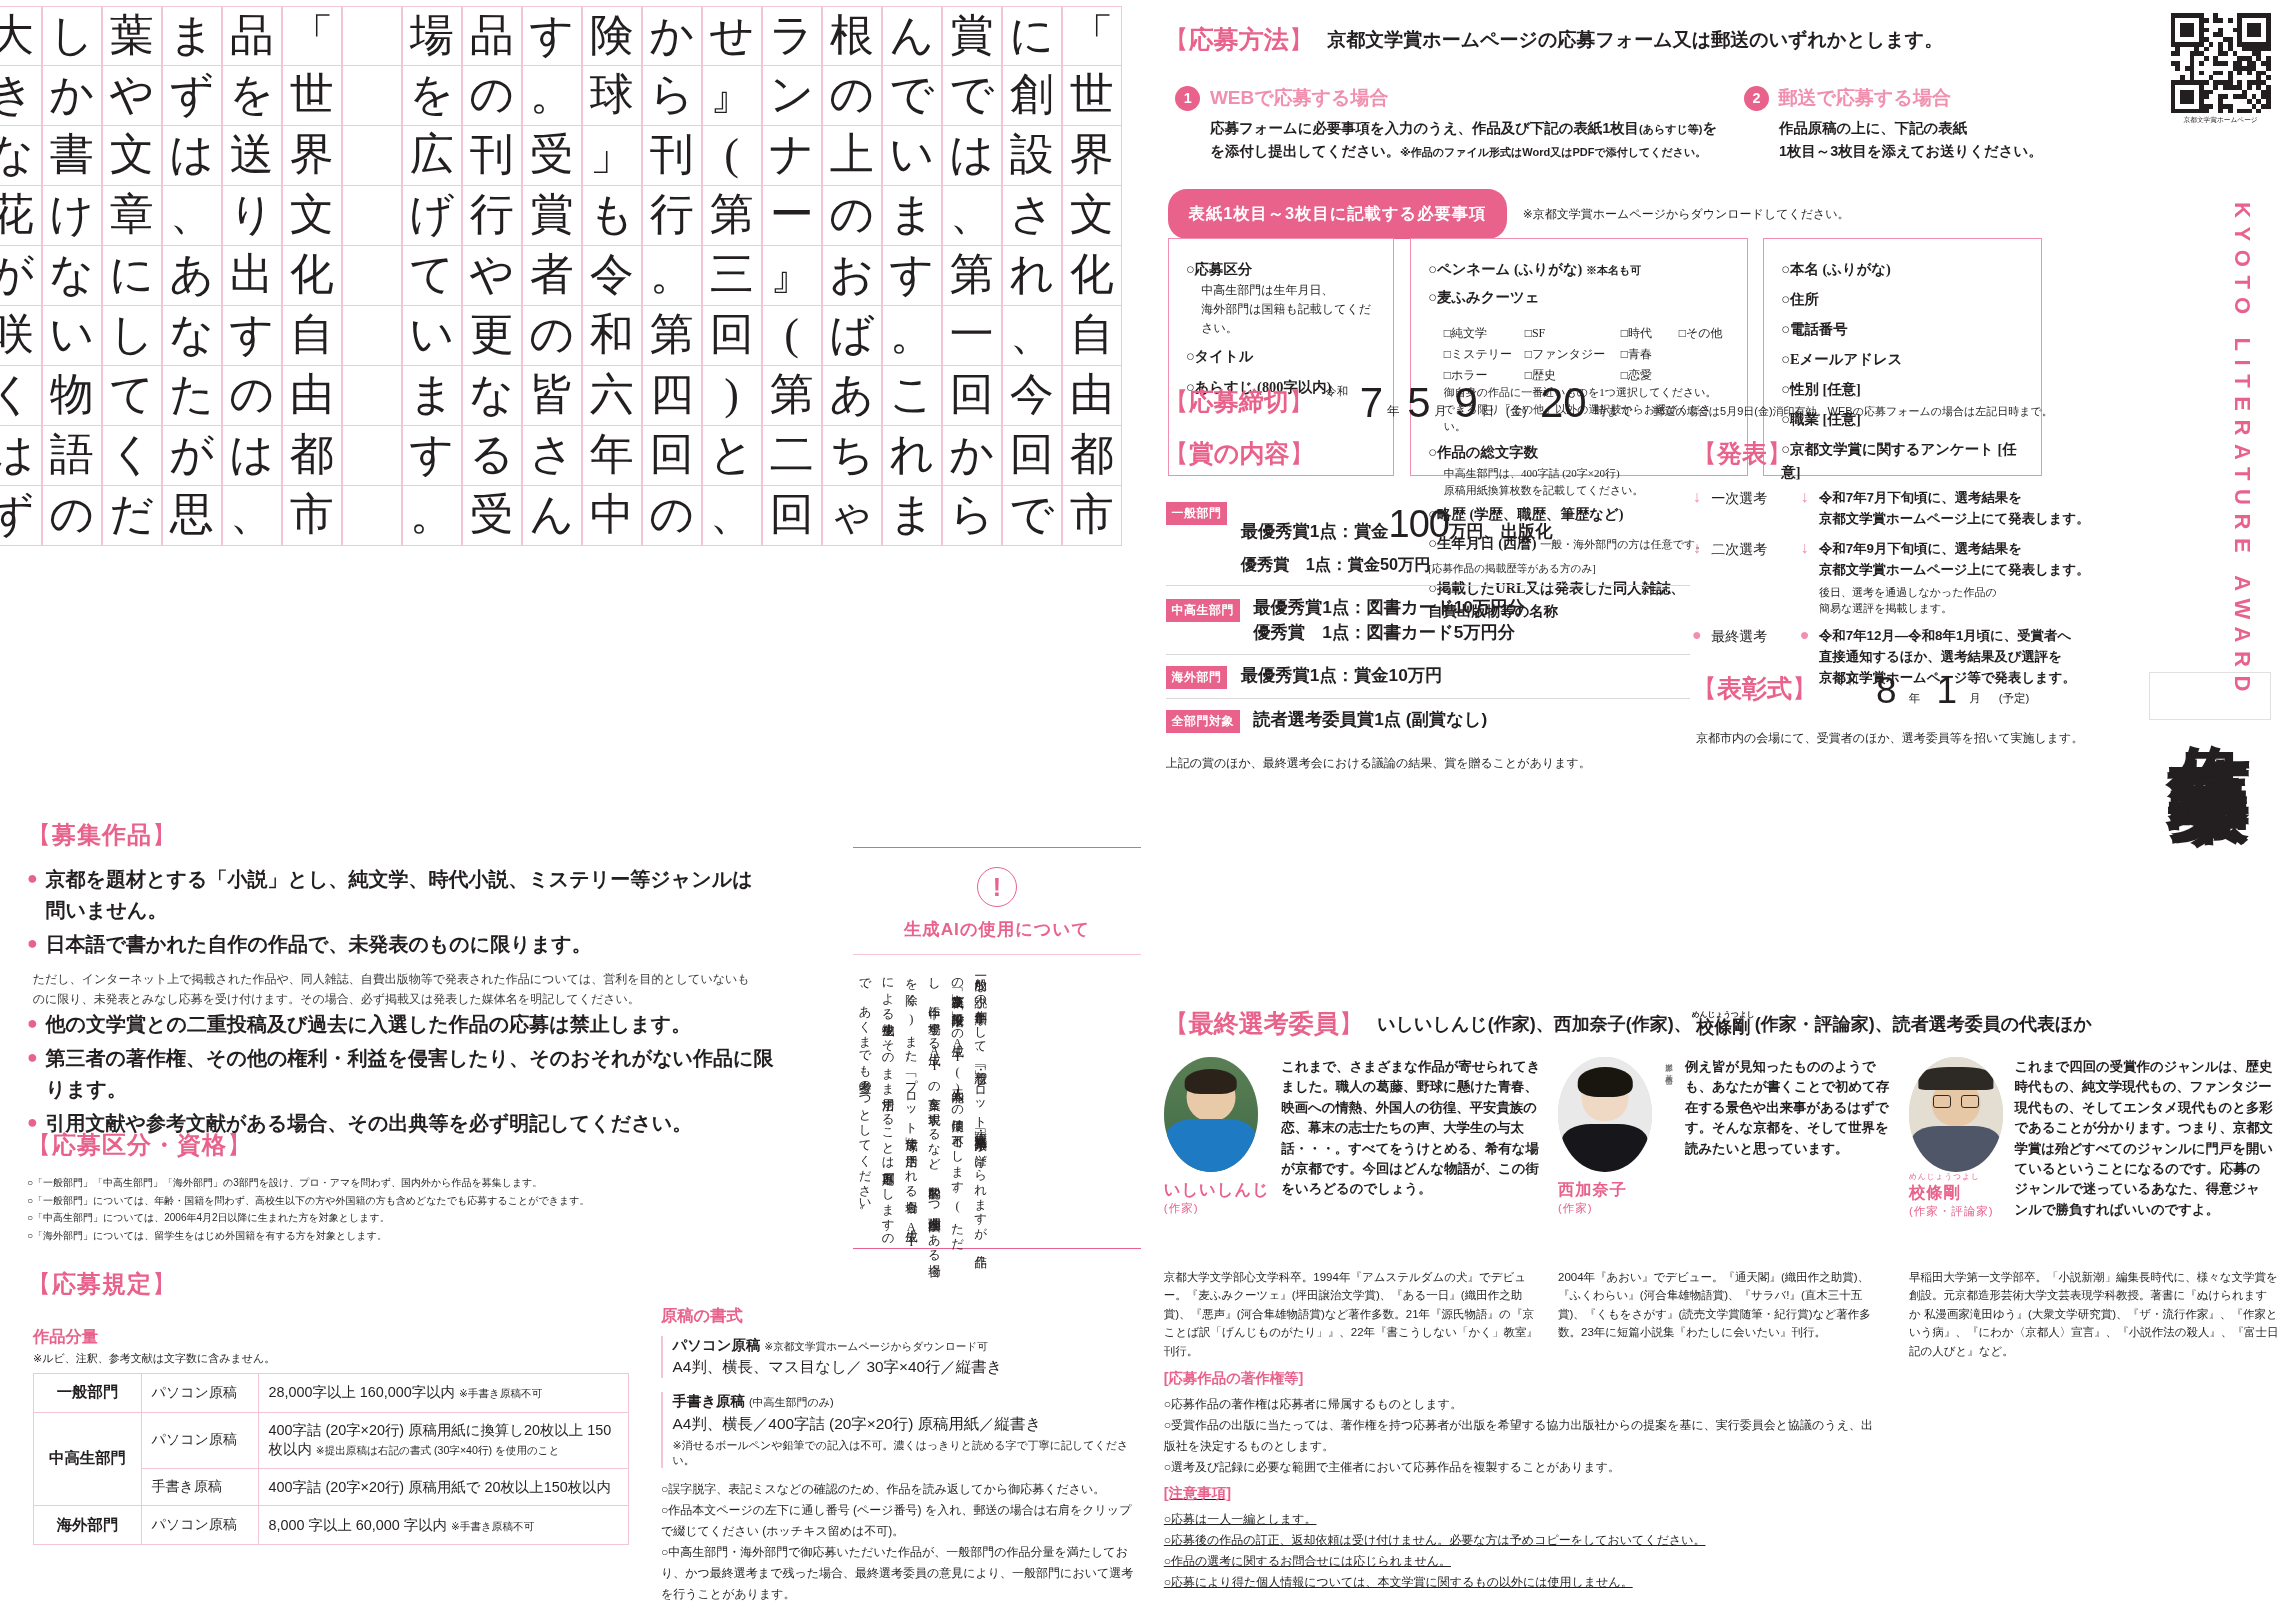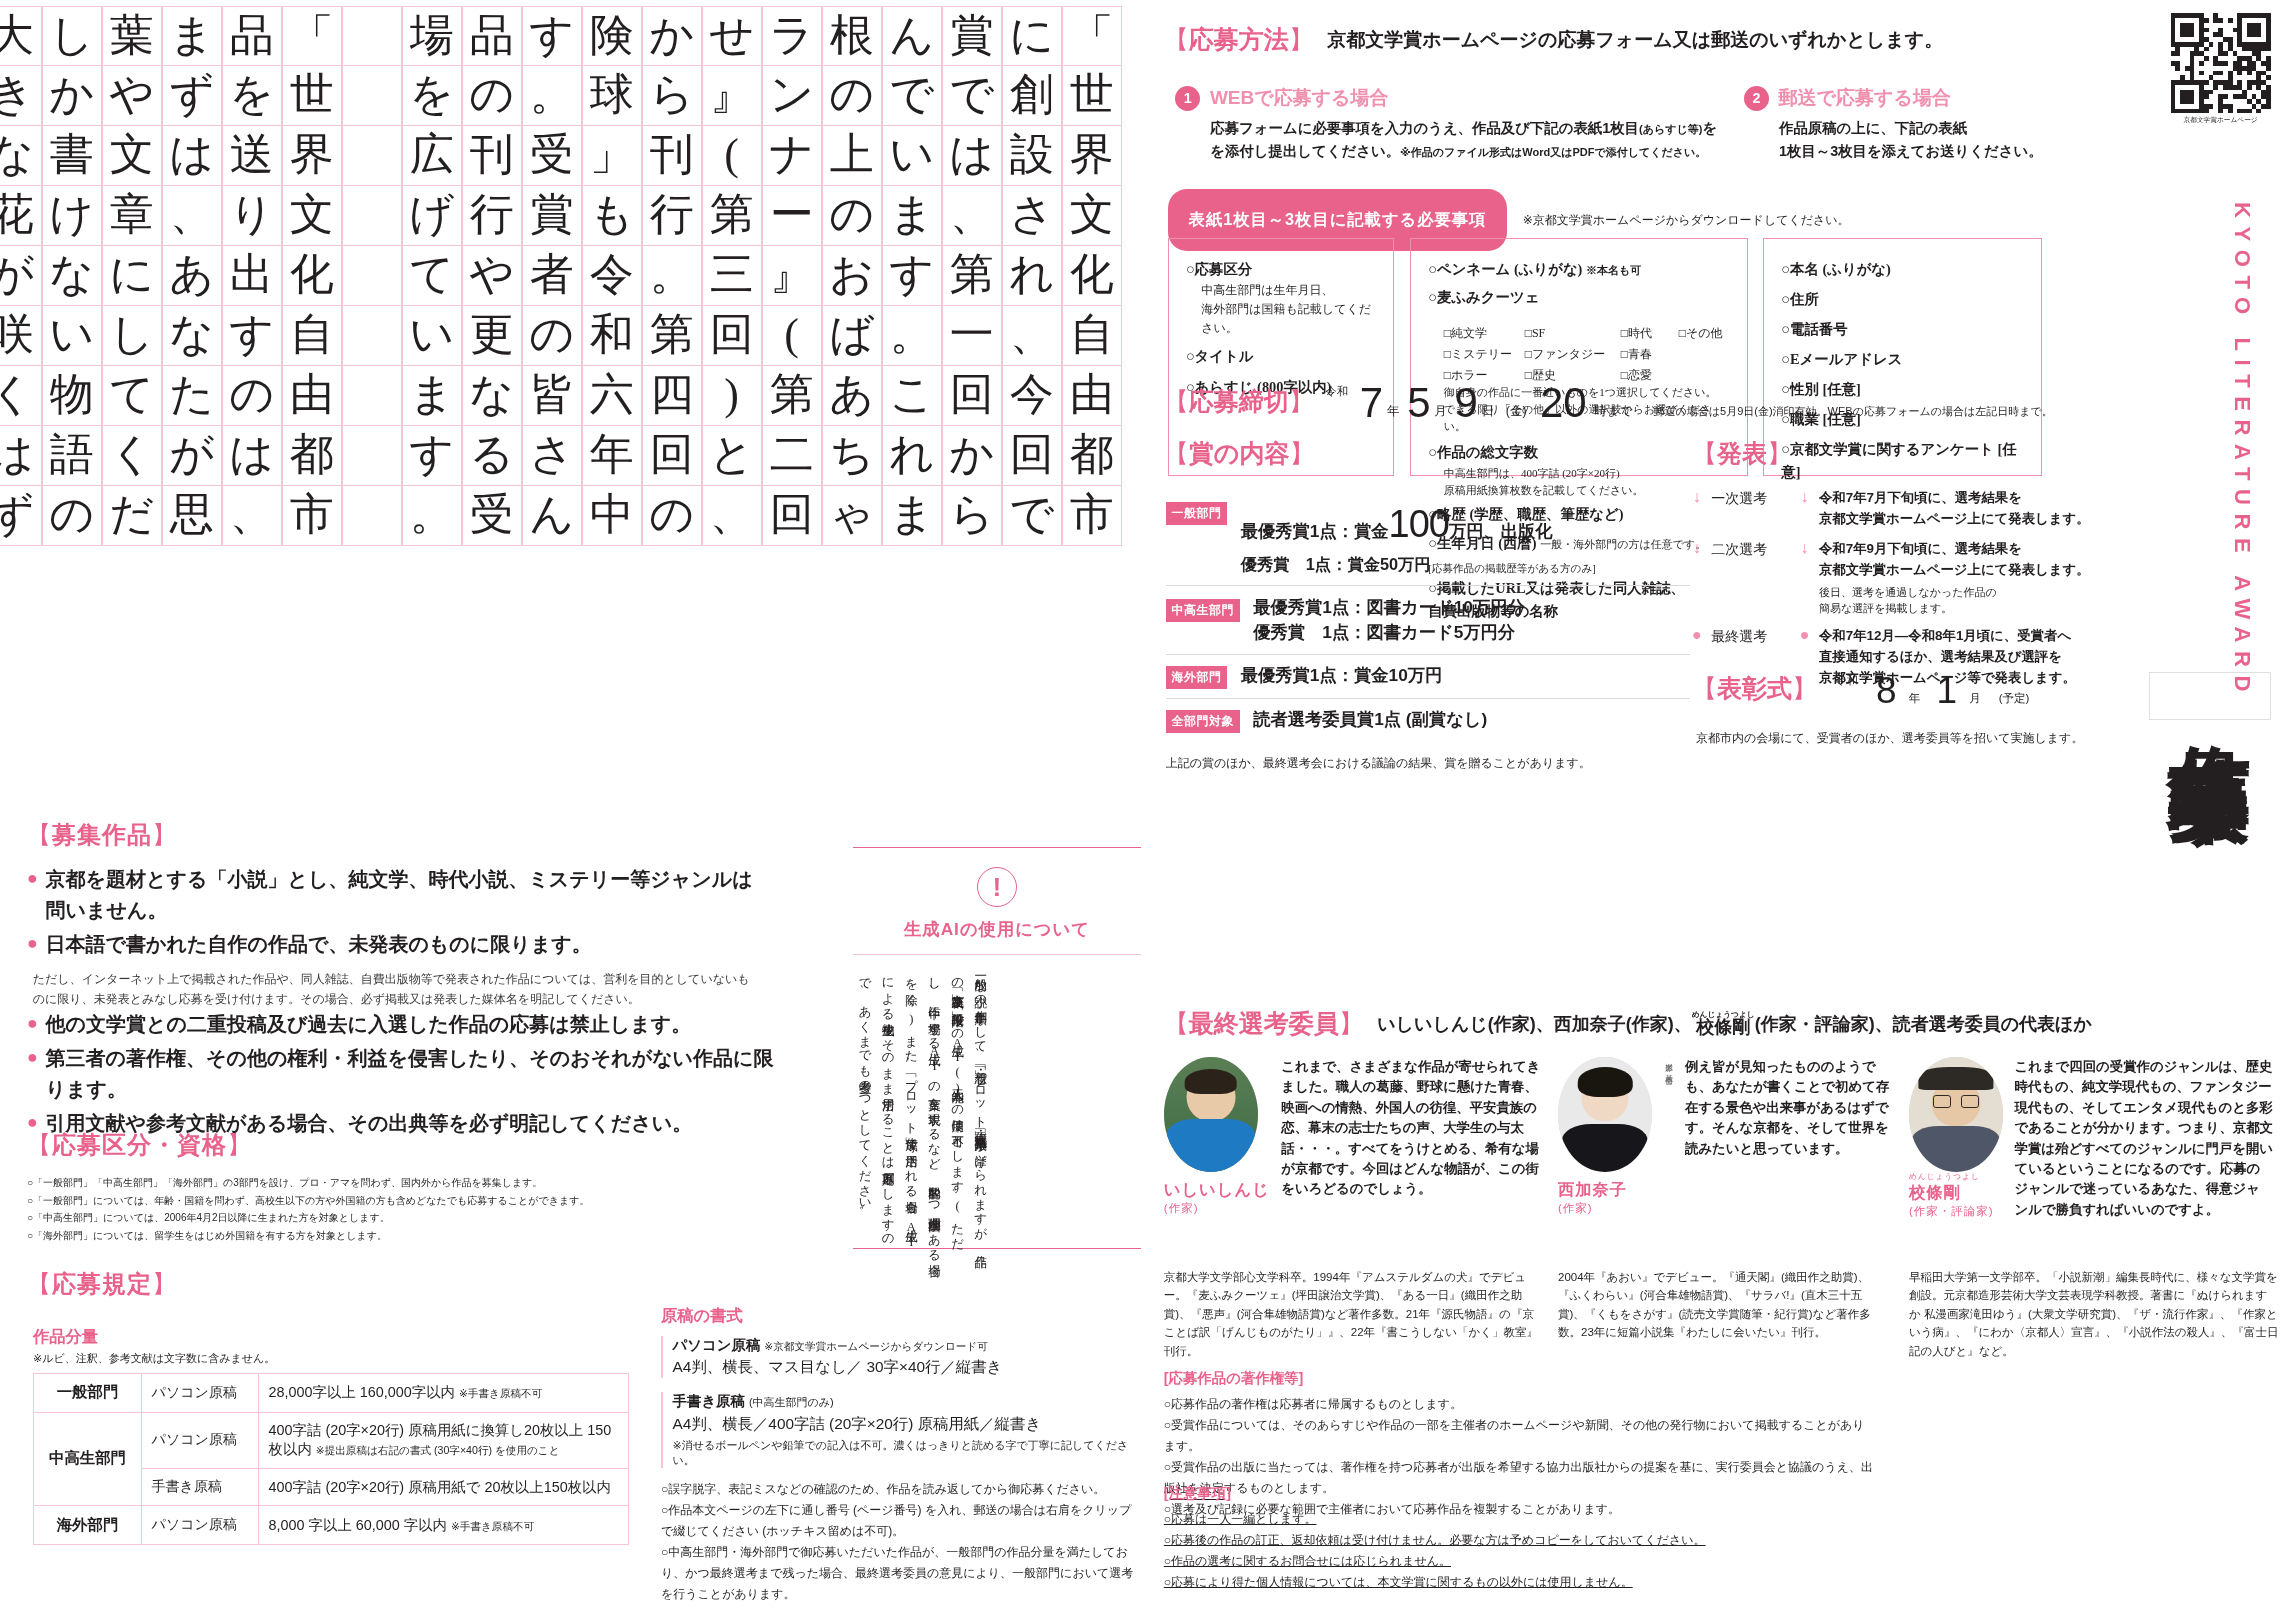--- a/index.html
+++ b/index.html
@@ -94,21 +94,21 @@
     color: #fff; font-size: 14.4px; font-weight: bold;
     display: inline-flex; align-items: center; justify-content: center;
     flex: 0 0 25px;
   }
   .way-title { color: #f08fae; font-size: 19px; font-weight: bold; }
   .way-body { font-size: 14.4px; font-weight: bold; line-height: 1.6; margin-top: 5.8px; }
   .way-body .tiny { font-size: 11px; font-weight: bold; }
 
   .pill {
     display: inline-block; background: #e8628c; color: #fff;
-    font-size: 16.3px; font-weight: bold; padding: 20px 21px;
+    font-size: 16.3px; font-weight: bold; padding: 14px 21px;
     border-radius: 19px; letter-spacing: 1px;
   }
   .fbox {
     border: 1.9px solid #f08fae; padding: 19px 17.3px;
     font-size: 14px; line-height: 1.62; font-family: Liberation Serif, serif;
   }
   .fbox .q { font-weight: bold; font-size: 14.4px; }
   .fbox .sub { font-size: 12px; padding-left: 15.4px; line-height: 1.55; }
   .chk { font-size: 12px; }
 
@@ -1181,21 +1181,20 @@
         <div class="jname" style="margin-top:0;">校條剛</div>
         <div class="jrole">(作家・評論家)</div>
       </div>
       <div class="jquote" style="width:259px;">これまで四回の受賞作のジャンルは、歴史時代もの、純文学現代もの、ファンタジー現代もの、そしてエンタメ現代ものと多彩であることが分かります。つまり、京都文学賞は殆どすべてのジャンルに門戸を開いているということになるのです。応募のジャンルで迷っているあなた、得意ジャンルで勝負すればいいのですよ。</div>
     </div>
     <div style="position:absolute;left:751px;top:1268px;width:370px;" class="jbio">早稲田大学第一文学部卒。「小説新潮」編集長時代に、様々な文学賞を創設。元京都造形芸術大学文芸表現学科教授。著書に『ぬけられますか 私漫画家滝田ゆう』(大衆文学研究賞)、『ザ・流行作家』、『作家という病』、『にわか〈京都人〉宣言』、『小説作法の殺人』、『富士日記の人びと』など。</div>
 
     <div style="position:absolute;left:5.8px;top:1369px;width:711px;">
       <div class="note-head">[応募作品の著作権等]</div>
       <div class="note-item">○<span>応募作品の著作権は応募者に帰属するものとします。</span></div>
-      <div class="note-item">○<span>受賞作品については、そのあらすじや作品の一部を主催者のホームページや新聞、その他の発行物において掲載することがあります。</span></div>
       <div class="note-item">○<span>受賞作品の出版に当たっては、著作権を持つ応募者が出版を希望する協力出版社からの提案を基に、実行委員会と協議のうえ、出版社を決定するものとします。</span></div>
       <div class="note-item">○<span>選考及び記録に必要な範囲で主催者において応募作品を複製することがあります。</span></div>
     </div>
 
     <div style="position:absolute;left:5.8px;top:1484px;width:711px;text-decoration:underline;">
       <div class="note-head">[注意事項]</div>
       <div class="note-item">○<span>応募は一人一編とします。</span></div>
       <div class="note-item">○<span>応募後の作品の訂正、返却依頼は受け付けません。必要な方は予めコピーをしておいてください。</span></div>
       <div class="note-item">○<span>作品の選考に関するお問合せには応じられません。</span></div>
       <div class="note-item">○<span>応募により得た個人情報については、本文学賞に関するもの以外には使用しません。</span></div>

